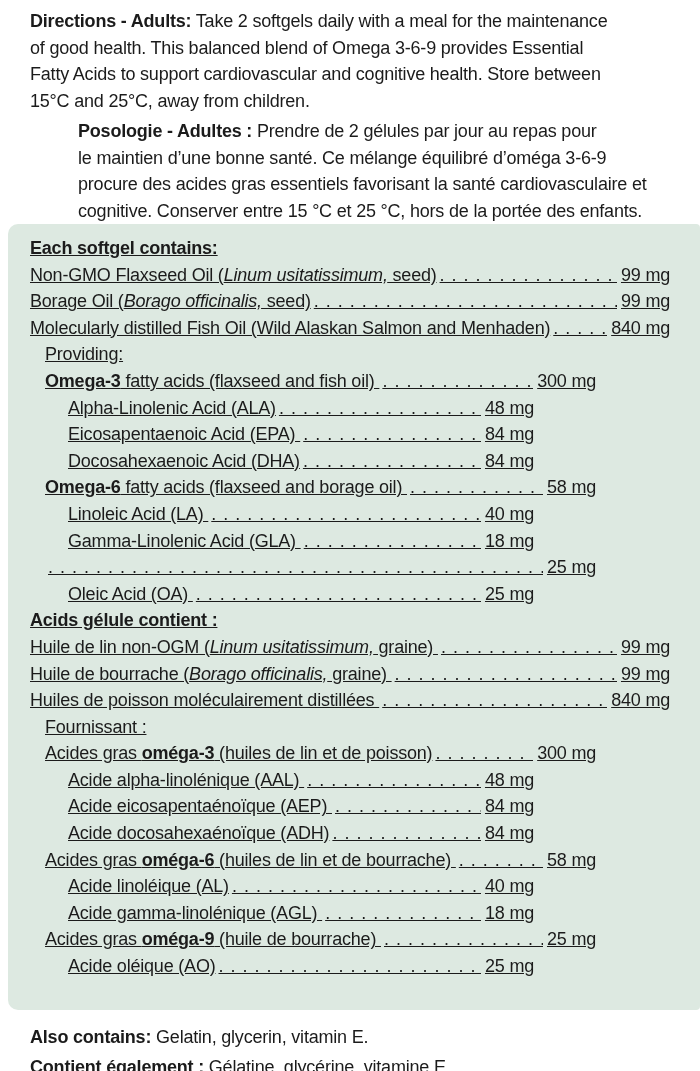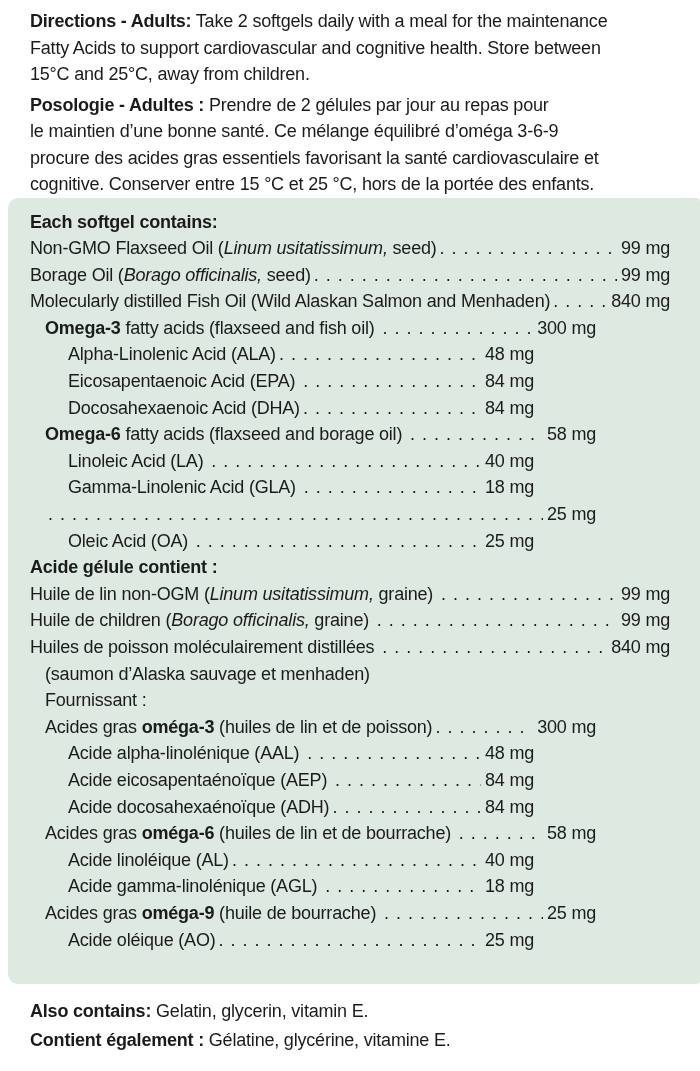--- a/index.html
+++ b/index.html
@@ -13,32 +13,33 @@
   .page{width:700px;height:1071px;position:relative;}
 
   
   .para-block{padding:8px 10px 0 30px;}
   .para .line{
     white-space:nowrap;
     font-size:18px;
     line-height:26.5px;
     letter-spacing:-0.2px;
   }
-  .para-fr{margin-top:4px;}
+  .para-fr{margin-top:4px;margin-left:48px;}
   .b{font-weight:bold;}
   .i{font-style:italic;}
 
   
   .panel{
     box-sizing:border-box;
     margin-left:8px;
     width:692px;
     height:786px;
     border-radius:10px 4px 4px 10px;
     padding:11px 30px 0 22px;
+    text-decoration:underline;
   }
   .row{
     display:flex;
     align-items:baseline;
     white-space:nowrap;
     font-size:18px;
     line-height:26.6px;
     letter-spacing:-0.2px;
     height:26.6px;
   }
@@ -67,20 +68,21 @@
   }
 </style>
 </head>
 <body style="background: rgb(255, 255, 255); color: rgb(27, 27, 27);">
 
 <div class="page">
 
   <div class="para-block">
     <div class="para para-en">
         <div class="line"><span class="b">Directions - Adults:</span><span> Take 2 softgels daily with a meal for the maintenance</span></div>
+        <div class="line"><span>of good health. This balanced blend of Omega 3-6-9 provides Essential</span></div>
         <div class="line"><span>Fatty Acids to support cardiovascular and cognitive health. Store between</span></div>
         <div class="line"><span>15°C and 25°C, away from children.</span></div>
       </div>
     <div class="para para-fr">
         <div class="line"><span class="b">Posologie - Adultes :</span><span> Prendre de 2 gélules par jour au repas pour</span></div>
         <div class="line"><span>le maintien d’une bonne santé. Ce mélange équilibré d’oméga 3-6-9</span></div>
         <div class="line"><span>procure des acides gras essentiels favorisant la santé cardiovasculaire et</span></div>
         <div class="line"><span>cognitive. Conserver entre 15 °C et 25 °C, hors de la portée des enfants.</span></div>
       </div>
   </div>
@@ -98,20 +100,23 @@
         <div class="row indent-0 tier-a">
           <span class="lbl"><span>Borage Oil (</span><span class="i">Borago officinalis,</span><span> seed)</span></span>
           <span class="dots">. . . . . . . . . . . . . . . . . . . . . . . . . . . . . . . . . . . . . . . . . . . . . . . . . . . . . . . . . . . . . . . . . . . . . . . . . . . . . . . .</span>
           <span class="amt">99 mg</span>
         </div>
         <div class="row indent-0 tier-a">
           <span class="lbl"><span>Molecularly distilled Fish Oil (Wild Alaskan Salmon and Menhaden)</span></span>
           <span class="dots">. . . . . . . . . . . . . . . . . . . . . . . . . . . . . . . . . . . . . . . . . . . . . . . . . . . . . . . . . . . . . . . . . . . . . . . . . . . . . . . .</span>
           <span class="amt">840 mg</span>
         </div>
+        <div class="row indent-1">
+          <span class="lbl"><span>Providing:</span></span>
+        </div>
         <div class="row indent-1 tier-b">
           <span class="lbl"><span class="b">Omega-3</span><span> fatty acids (flaxseed and fish oil) </span></span>
           <span class="dots">. . . . . . . . . . . . . . . . . . . . . . . . . . . . . . . . . . . . . . . . . . . . . . . . . . . . . . . . . . . . . . . . . . . . . . . . . . . . . . . .</span>
           <span class="amt">300 mg</span>
         </div>
         <div class="row indent-2 tier-c">
           <span class="lbl"><span>Alpha-Linolenic Acid (ALA)</span></span>
           <span class="dots">. . . . . . . . . . . . . . . . . . . . . . . . . . . . . . . . . . . . . . . . . . . . . . . . . . . . . . . . . . . . . . . . . . . . . . . . . . . . . . . .</span>
           <span class="amt">48 mg</span>
         </div>
@@ -143,39 +148,36 @@
         <div class="row indent-1 tier-b">
           <span class="dots">. . . . . . . . . . . . . . . . . . . . . . . . . . . . . . . . . . . . . . . . . . . . . . . . . . . . . . . . . . . . . . . . . . . . . . . . . . . . . . . .</span>
           <span class="amt">25 mg</span>
         </div>
         <div class="row indent-2 tier-c">
           <span class="lbl"><span>Oleic Acid (OA) </span></span>
           <span class="dots">. . . . . . . . . . . . . . . . . . . . . . . . . . . . . . . . . . . . . . . . . . . . . . . . . . . . . . . . . . . . . . . . . . . . . . . . . . . . . . . .</span>
           <span class="amt">25 mg</span>
         </div>
         <div class="row indent-0">
-          <span class="lbl"><span class="b">Acide gélule contient :</span></span>
+          <span class="lbl"><span class="b">Acids gélule contient :</span></span>
         </div>
         <div class="row indent-0 tier-a">
           <span class="lbl"><span>Huile de lin non-OGM (</span><span class="i">Linum usitatissimum,</span><span> graine) </span></span>
           <span class="dots">. . . . . . . . . . . . . . . . . . . . . . . . . . . . . . . . . . . . . . . . . . . . . . . . . . . . . . . . . . . . . . . . . . . . . . . . . . . . . . . .</span>
           <span class="amt">99 mg</span>
         </div>
         <div class="row indent-0 tier-a">
-          <span class="lbl"><span>Huile de children (</span><span class="i">Borago officinalis,</span><span> graine) </span></span>
+          <span class="lbl"><span>Huile de bourrache (</span><span class="i">Borago officinalis,</span><span> graine) </span></span>
           <span class="dots">. . . . . . . . . . . . . . . . . . . . . . . . . . . . . . . . . . . . . . . . . . . . . . . . . . . . . . . . . . . . . . . . . . . . . . . . . . . . . . . .</span>
           <span class="amt">99 mg</span>
         </div>
         <div class="row indent-0 tier-a">
           <span class="lbl"><span>Huiles de poisson moléculairement distillées </span></span>
           <span class="dots">. . . . . . . . . . . . . . . . . . . . . . . . . . . . . . . . . . . . . . . . . . . . . . . . . . . . . . . . . . . . . . . . . . . . . . . . . . . . . . . .</span>
           <span class="amt">840 mg</span>
-        </div>
-        <div class="row indent-1">
-          <span class="lbl"><span>(saumon d’Alaska sauvage et menhaden)</span></span>
         </div>
         <div class="row indent-1">
           <span class="lbl"><span>Fournissant :</span></span>
         </div>
         <div class="row indent-1 tier-b">
           <span class="lbl"><span>Acides gras </span><span class="b">oméga-3</span><span> (huiles de lin et de poisson)</span></span>
           <span class="dots">. . . . . . . . . . . . . . . . . . . . . . . . . . . . . . . . . . . . . . . . . . . . . . . . . . . . . . . . . . . . . . . . . . . . . . . . . . . . . . . .</span>
           <span class="amt">300 mg</span>
         </div>
         <div class="row indent-2 tier-c">

